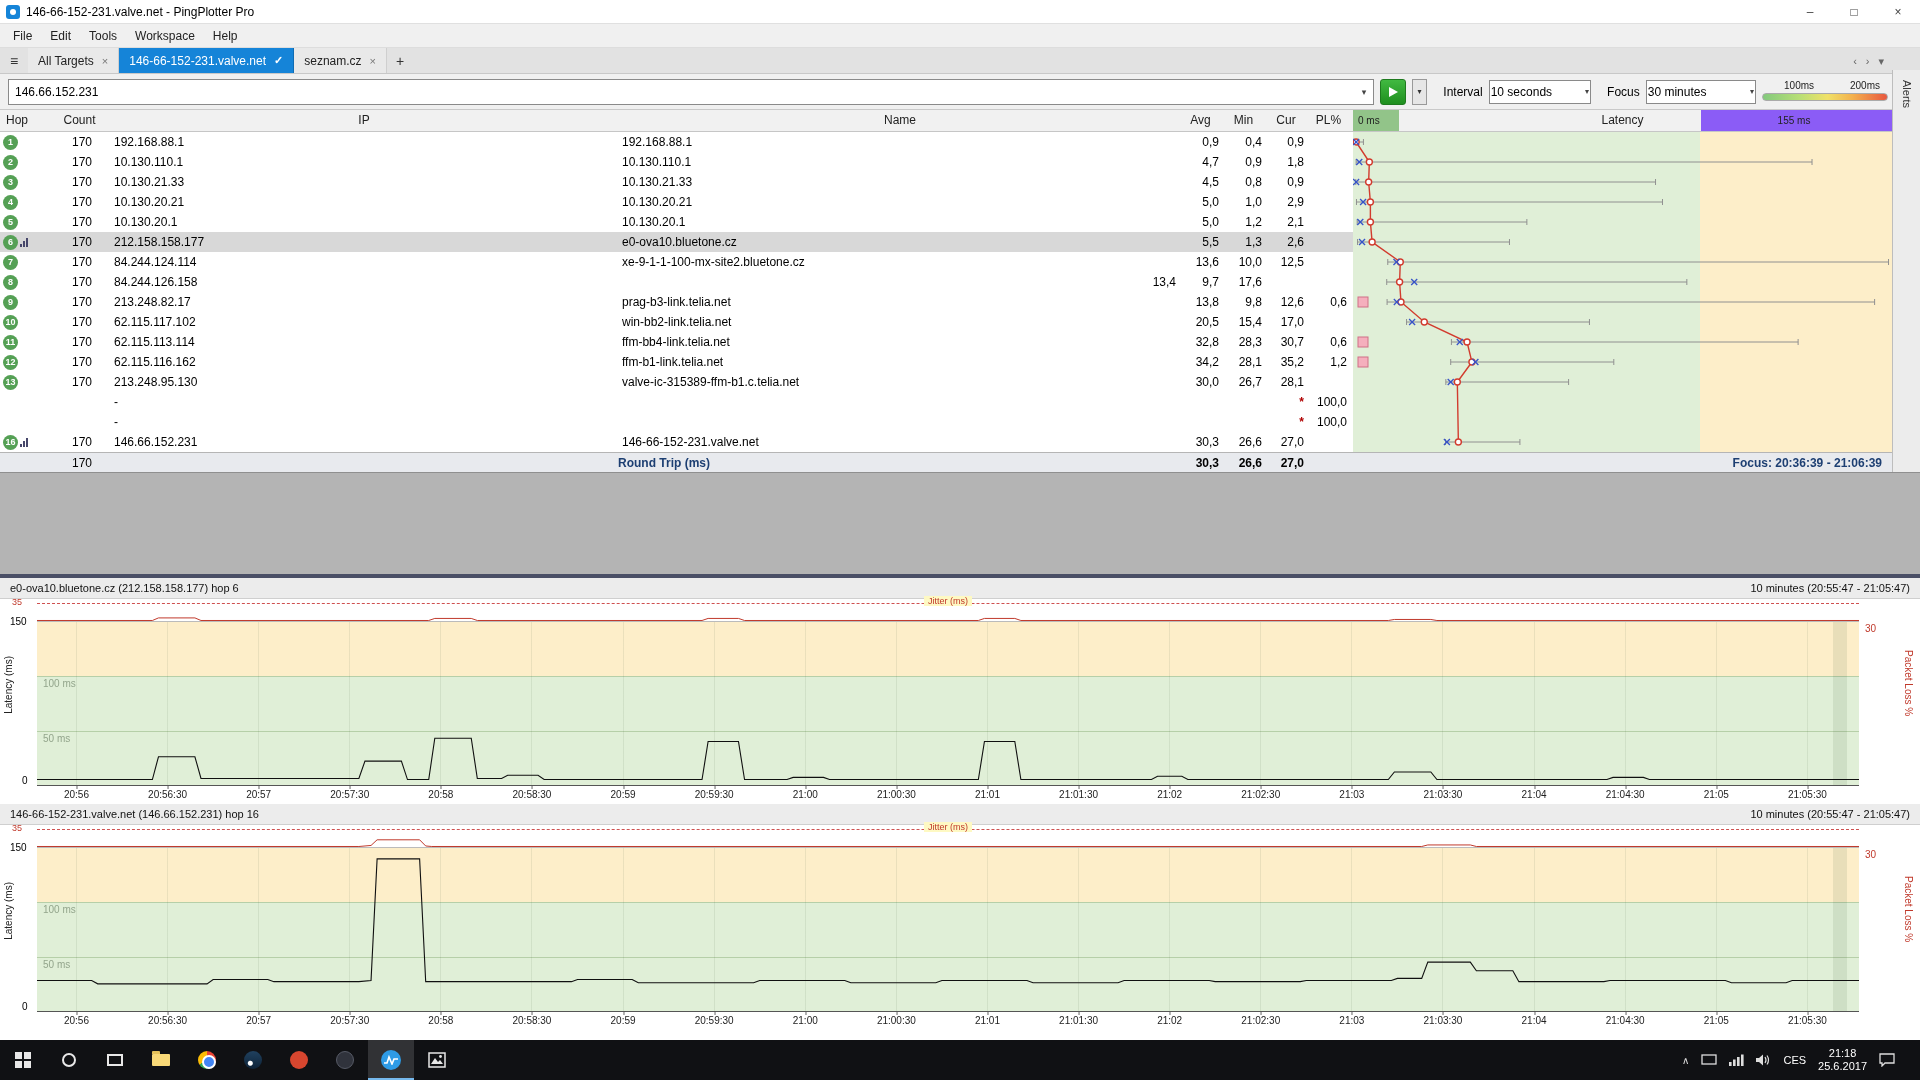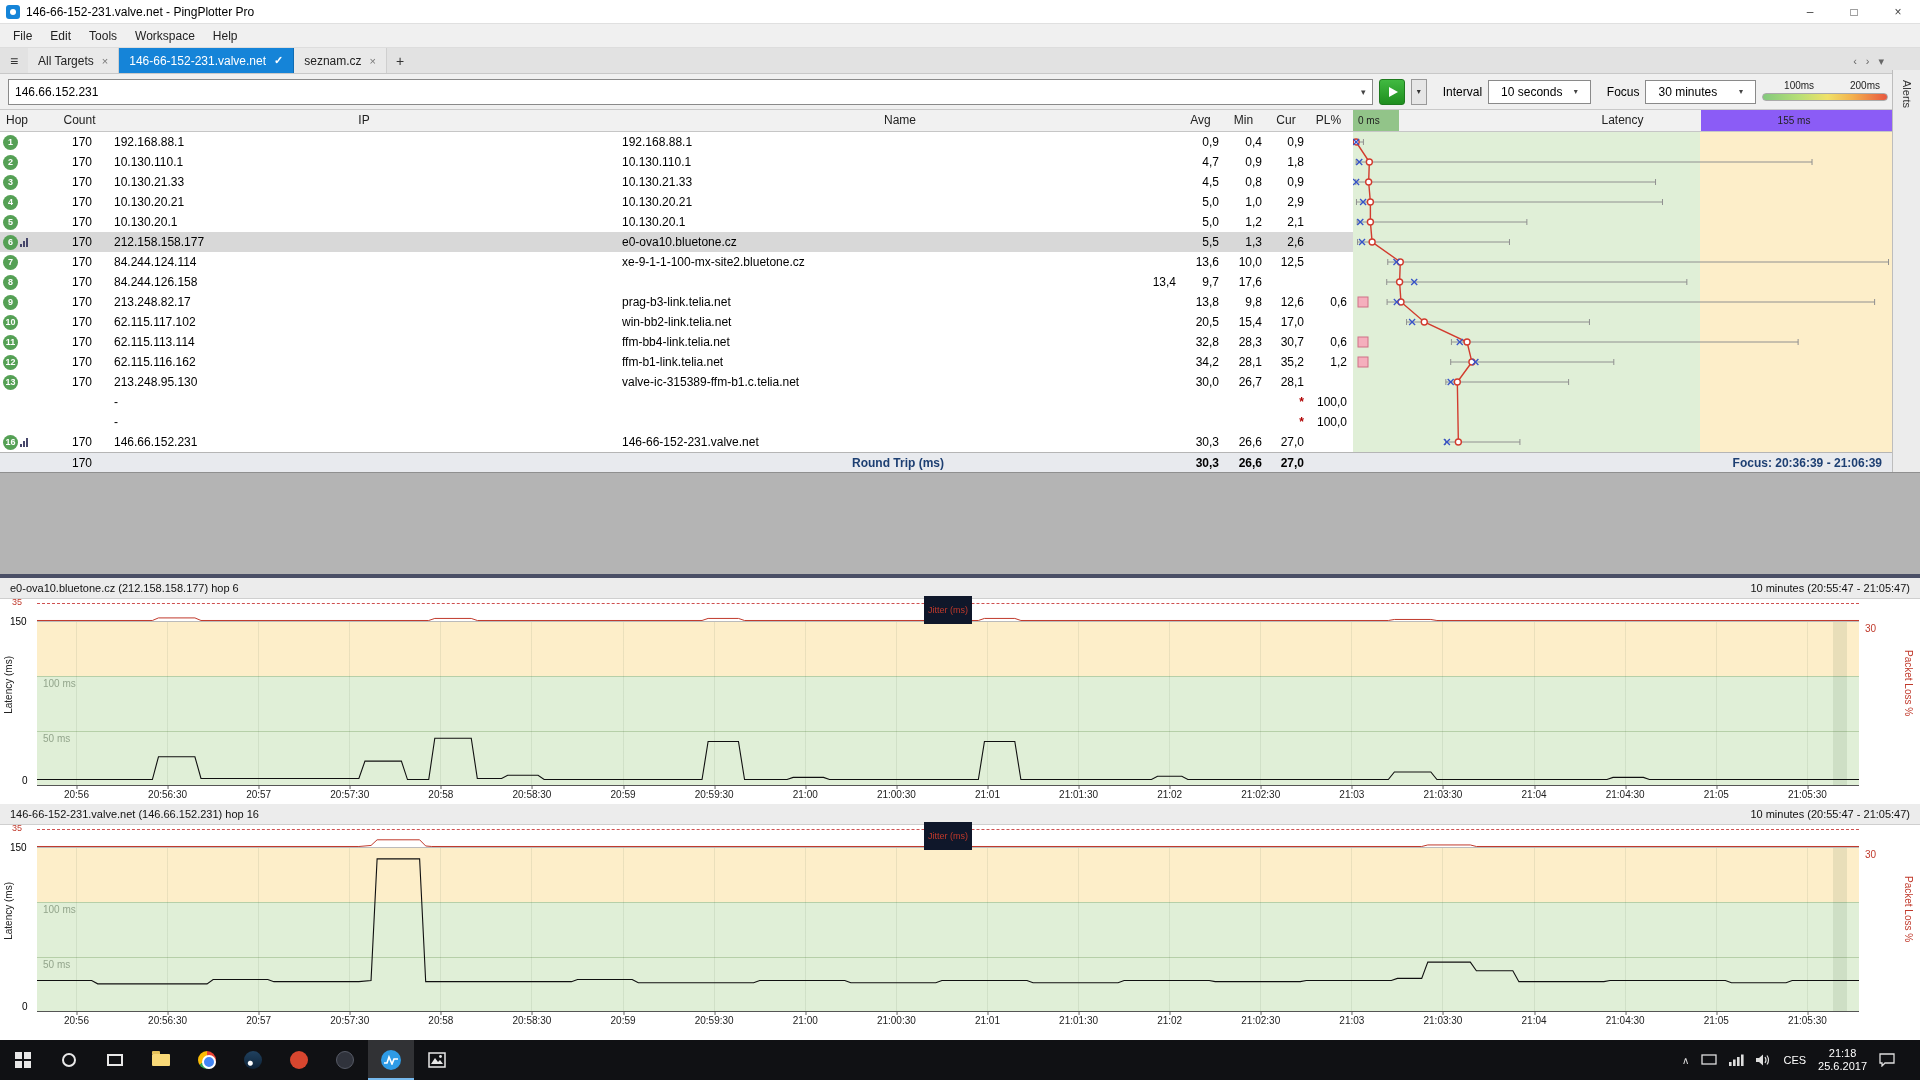--- a/index.html
+++ b/index.html
@@ -30,21 +30,21 @@
 
 
 .toolbar{height:36px;background:#f0f0f0;display:flex;align-items:center;padding:0 8px;gap:6px;border-bottom:1px solid #c9c9c9}
 .target-combo{width:1388px;height:26px;background:#fff;border:1px solid #8a8a8a;display:flex;align-items:center}
 .target-combo input{flex:1;border:none;outline:none;padding:0 6px;font-size:12px;font-family:inherit;height:100%;background:transparent}
 .combo-arrow{width:18px;text-align:center;color:#444;font-size:9px}
 .play-btn{width:26px;height:26px;border:1px solid #1f7a1f;background:linear-gradient(#41b941,#1f8f1f);border-radius:3px;display:flex;align-items:center;justify-content:center}
 .play-tri{width:0;height:0;border-left:9px solid #fff;border-top:5.5px solid transparent;border-bottom:5.5px solid transparent;margin-left:2px}
 .play-dd{width:16px;height:26px;border:1px solid #999;background:#e6e6e6;font-size:8px;color:#333;display:flex;align-items:center;justify-content:center}
 .tool-label{font-size:12px;margin-left:10px}
-.tool-select{height:24px;border:1px solid #8a8a8a;background:#fff;display:flex;align-items:center;justify-content:space-between;padding:0 12px;font-size:12px}
+.tool-select{height:24px;border:1px solid #8a8a8a;background:#fff;display:flex;align-items:center;justify-content:space-between;padding:0 1px;font-size:12px}
 .sel-interval{width:104px}
 .sel-focus{width:112px}
 .sel-caret{font-size:8px;color:#444}
 .scale-legend{margin-left:auto;margin-right:24px;width:128px;height:24px;position:relative}
 .scale-labels{position:relative;height:13px;font-size:10px;color:#222}
 .scale-labels .s100{position:absolute;left:22px}
 .scale-labels .s200{position:absolute;right:8px}
 .scale-bar{height:8px;border-radius:4px;border:1px solid #aaa;background:linear-gradient(90deg,#83c97d 0%,#b9df76 30%,#f0e168 52%,#f3b14d 72%,#e8573f 100%)}
 
 
@@ -68,38 +68,38 @@
 .bars-ico i{position:absolute;bottom:1px;width:2px;background:#47476b}
 .c-count{text-align:right;padding-right:18px}
 .c-ip,.c-name{padding-left:4px}
 .c-num{text-align:right;padding-right:6px}
 .c-num.star{color:#b00000;font-weight:bold}
 .lat-overlay{position:absolute;left:1353px;top:0;width:539px;height:320px}
 .lat-bg{position:absolute;left:0;top:0;right:0;bottom:0;background:linear-gradient(90deg,#e0efd7 0,#e0efd7 347px,#fdeec9 347px,#fdeec9 100%)}
 #latsvg{position:absolute;left:0;top:0}
 .tsummary{display:grid;grid-template-columns:49px 61px 508px 564px 43px 43px 42px 43px 539px;height:20px;background:#e8eaee;border-top:1px solid #b5b5b5;font-size:12px;line-height:19px}
 .ts-count{text-align:right;padding-right:18px}
-.ts-label{text-align:center;padding-right:4px;font-weight:bold;color:#1d3f72}
+.ts-label{text-align:left;padding-right:4px;font-weight:bold;color:#1d3f72}
 .ts-num{text-align:right;padding-right:6px;font-weight:bold}
 .ts-focus{text-align:right;padding-right:10px;color:#1d3f72;font-weight:bold}
 
 
 .alerts-strip{position:absolute;top:70px;right:0;width:28px;height:402px;background:#ececec;border-left:1px solid #bdbdbd;z-index:5;display:flex;justify-content:center;padding-top:10px}
 .alerts-strip span{writing-mode:vertical-rl;font-size:11px;color:#333}
 
 
 .workspace{height:102px;background:#b4b4b4;border-top:1px solid #8f8f8f}
 .splitter{height:4px;background:#4a4f66}
 
 
 .graph-block{position:relative;height:226px;background:#fff}
 .g-header{height:21px;background:#ececec;border-bottom:1px solid #cfcfcf;display:flex;justify-content:space-between;align-items:center;padding:0 10px;font-size:11px;color:#111}
 .g-jitter{position:absolute;top:21px;left:37px;right:61px;height:22px;background:#fff}
 .j-dash{position:absolute;top:4px;left:0;right:0;border-top:1px dashed #cf5050}
-.j-label{position:absolute;top:-3px;left:50%;transform:translateX(-50%);font-size:9px;color:#c0392b;background:#0f172a;padding:9px 4px;z-index:2}
+.j-label{position:absolute;top:-3px;left:50%;transform:translateX(-50%);font-size:9px;color:#c0392b;background:#fef9c3;padding:0 4px;z-index:2}
 .j-svg{position:absolute;left:0;top:4px;width:100%;height:18px}
 .g-plot{position:absolute;top:43px;left:37px;right:61px;height:165px;border-bottom:1px solid #555;border-top:1px solid #bbb}
 .band-tan{position:absolute;left:0;right:0;top:0;height:33.33%;background:#fdeec9}
 .band-green{position:absolute;left:0;right:0;top:33.33%;bottom:0;background:#e0efd7}
 .gridline{position:absolute;left:0;right:0;border-top:1px solid #b6cfa8}
 .gl-100{top:33.33%}.gl-50{top:66.66%}
 .gridline span{position:absolute;left:6px;top:1px;font-size:10px;color:#93a58c}
 .vticks{position:absolute;left:0;top:0;right:0;bottom:0;background:repeating-linear-gradient(90deg,rgba(70,90,60,0.10) 0 1px,transparent 1px 91.1px);background-position:39px 0;pointer-events:none}
 .now-band{position:absolute;right:12px;top:0;bottom:0;width:14px;background:rgba(80,110,70,0.12)}
 .l-svg{position:absolute;left:0;top:0;width:100%;height:100%;z-index:2}

